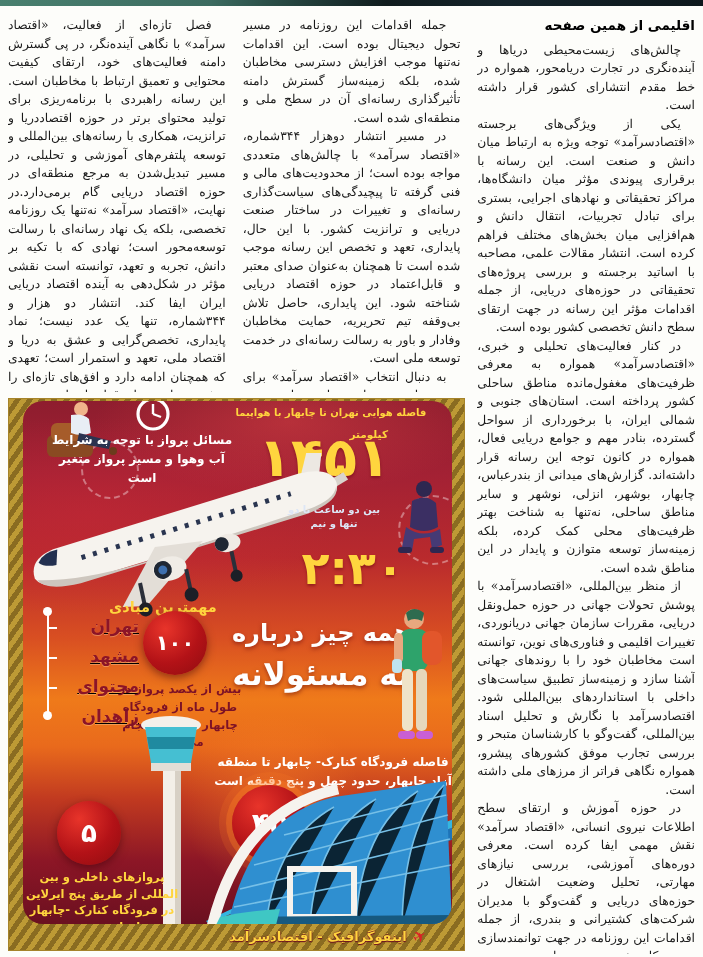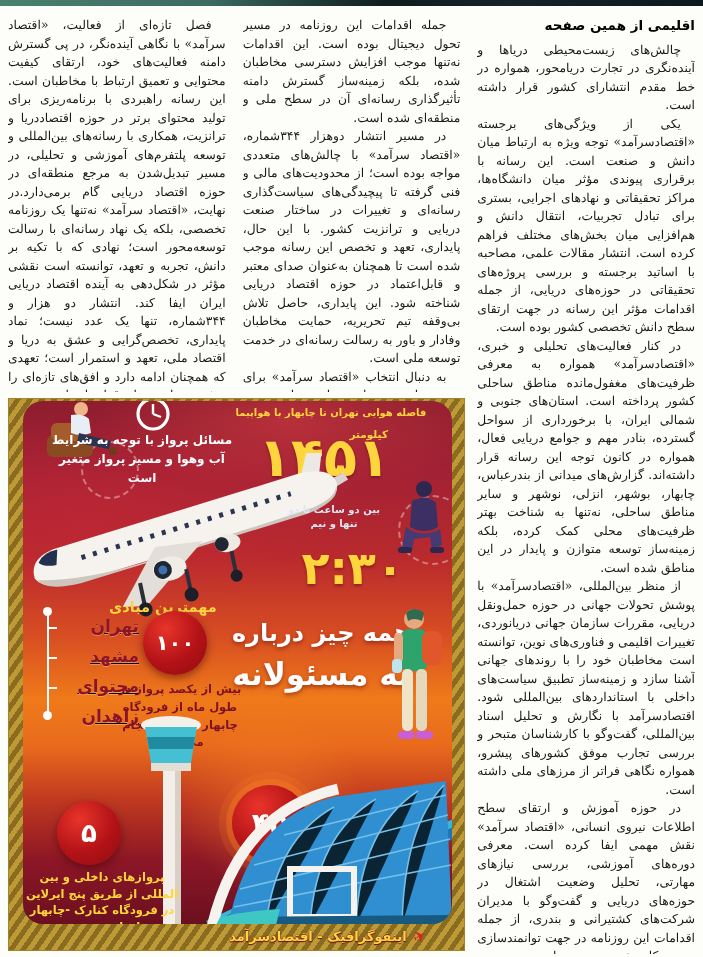--- a/index.html
+++ b/index.html
@@ -166,20 +166,21 @@
         <rect x="24" y="22" width="28" height="42" rx="9" fill="#2ea36b"></rect>
         <rect x="46" y="24" width="20" height="34" rx="8" fill="#e2562b"></rect>
         <rect x="18" y="26" width="9" height="30" rx="4.5" fill="#e8a87f"></rect>
         <rect x="16" y="52" width="10" height="14" rx="4" fill="#bfe3ef"></rect>
         <rect x="26" y="62" width="11" height="62" rx="5" fill="#efe3c8"></rect>
         <rect x="40" y="62" width="11" height="62" rx="5" fill="#e6d8bb"></rect>
         <rect x="22" y="124" width="17" height="8" rx="4" fill="#c95fd4"></rect>
         <rect x="40" y="124" width="17" height="8" rx="4" fill="#c95fd4"></rect>
       </svg>
 
+      <div class="ig-abs" style="right:0px;top:352px;width:238px;text-align:center;font-size:12px;font-weight:bold;color:#fff;line-height:1.6;">فاصله فرودگاه کنارک- چابهار تا منطقه آزاد چابهار، حدود چهل و پنج دقیقه است</div>
 
       <div class="ig-abs ig-circle" style="left:209px;top:384px;width:76px;height:76px;font-size:30px;box-shadow:0 0 0 6px rgba(255,130,35,.35),0 0 0 13px rgba(255,130,35,.16);">۴۵</div>
 
       <svg class="ig-abs" style="left:114px;top:310px;" width="68" height="218" viewBox="0 0 68 218">
         <ellipse cx="34" cy="14" rx="30" ry="9" fill="#f4f0ea"></ellipse>
         <path d="M8 16 L60 16 L54 52 L14 52 Z" fill="#45bfd2"></path>
         <path d="M10 26 L58 26 L56 38 L12 38 Z" fill="#1f8aa0"></path>
         <rect x="14" y="52" width="40" height="8" fill="#e3ded6"></rect>
         <rect x="26" y="60" width="16" height="158" fill="#f3efe8"></rect>
         <rect x="38" y="60" width="6" height="158" fill="#d7d0c5"></rect>

